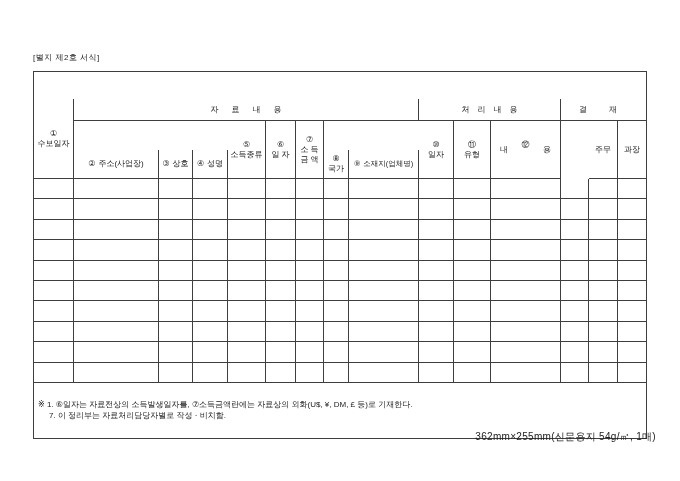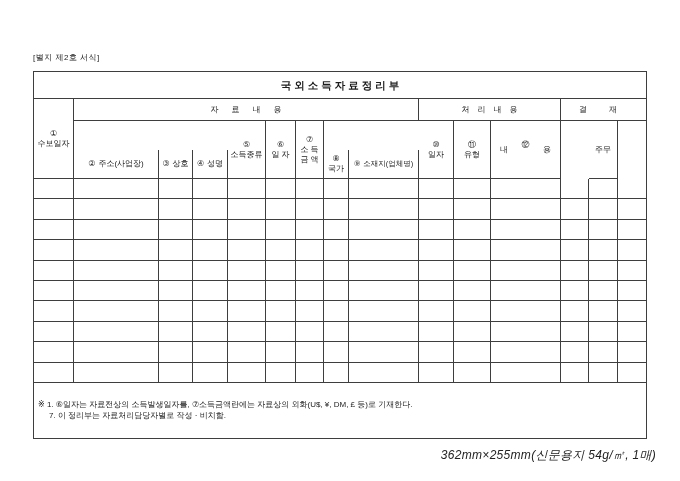--- a/index.html
+++ b/index.html
@@ -43,36 +43,33 @@
   .ls13 { letter-spacing:13px; margin-left:13px; }
   .ls22 { letter-spacing:22px; margin-left:11px; }
   .content-cell { justify-content:space-between; padding:0 9px; }
   .raised { transform:translateY(-5px); }
   .notes-cell {
     flex-direction:column; align-items:flex-start; justify-content:center;
     padding-left:4px; text-align:left; font-size:8px; line-height:11.5px;
   }
   .note.indent { margin-left:11px; }
   .footer {
-    position:absolute; right:24px; top:447px;
-    font-size:12px; color:#222; letter-spacing:0.3px;font-style:italic;
+    position:absolute; right:24px; top:430px;
+    font-size:10px; color:#222; letter-spacing:0.3px;
   }
 </style>
 </head>
 <body>
 
 <div>
 
   <div class="form-label">[별지 제2호 서식]</div>
 
   <div class="gridtable">
 
-    <div class="cell title-cell no-r" style="grid-area:1/1/2/16">
-      <span class="ls3">국외소득자료정리부</span>
-    </div>
 
     <div class="cell v" style="grid-area:2/1/5/2">
       <span>①</span>
       <span>수보일자</span>
     </div>
 
     <div class="cell" style="grid-area:2/2/3/10">
       <span class="ls13">자료내용</span>
     </div>
     <div class="cell" style="grid-area:2/10/3/13">
@@ -103,20 +100,23 @@
       <span>⑪</span>
       <span>유형</span>
     </div>
     <div class="cell content-cell" style="grid-area:3/12/5/13">
       <span>내</span>
       <span class="raised">⑫</span>
       <span>용</span>
     </div>
     <div class="cell" style="grid-area:3/14/5/15">
       <span>주무</span>
+    </div>
+    <div class="cell no-r" style="grid-area:3/15/5/16">
+      <span>과장</span>
     </div>
 
     <div class="cell row-label" style="grid-area:4/2/5/3">
       <span>②</span>
       <span>주소(사업장)</span>
     </div>
     <div class="cell row-label" style="grid-area:4/3/5/4">
       <span>③</span>
       <span>상호</span>
     </div>

